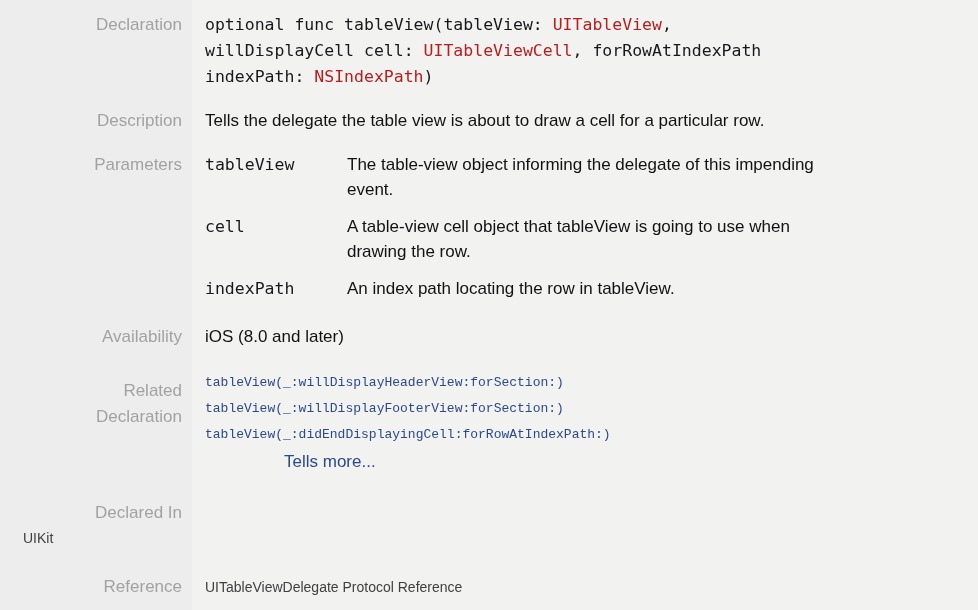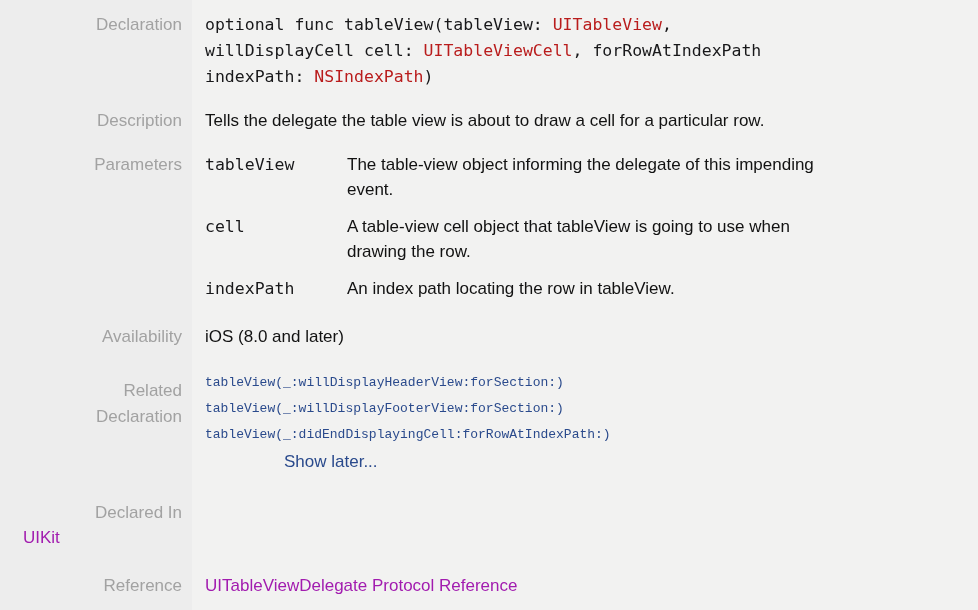--- a/index.html
+++ b/index.html
@@ -132,23 +132,23 @@
   .show-more {
     font-family: "Liberation Sans", sans-serif;
     font-size: 17px;
     line-height: 28px;
     color: #2a4a8c;
     cursor: pointer;
     padding-left: 79px;
   }
 
   .link {
-    color: #a21caf;
-    font-family: "Liberation Sans", sans-serif;
-    font-size: 17px;
+    color: #404040;
+    font-family: "Liberation Sans", sans-serif;
+    font-size: 14px;
     line-height: 25px;
     cursor: pointer;
   }
 
   
   #row-declaration { padding-top: 12px; }
   #row-description { padding-top: 18px; }
   #row-parameters  { padding-top: 19px; }
   #row-availability{ padding-top: 23px; }
   #row-related     { padding-top: 21px; }
@@ -214,21 +214,21 @@
     <div class="doc-row" id="row-related">
       <div class="row-label">
           <div>Related</div>
           <div>Declaration</div>
         </div>
       <div class="row-value">
         <div class="rel-list">
           <div class="rel-item">tableView(_:willDisplayHeaderView:forSection:)</div>
           <div class="rel-item">tableView(_:willDisplayFooterView:forSection:)</div>
           <div class="rel-item">tableView(_:didEndDisplayingCell:forRowAtIndexPath:)</div>
-          <div class="show-more">Show later...</div>
+          <div class="show-more">Tells more...</div>
         </div>
       </div>
     </div>
 
     <div class="doc-row" id="row-declared-in">
       <div class="row-label">Declared In</div>
       <div class="row-value">
         <span class="link">UIKit</span>
       </div>
     </div>

